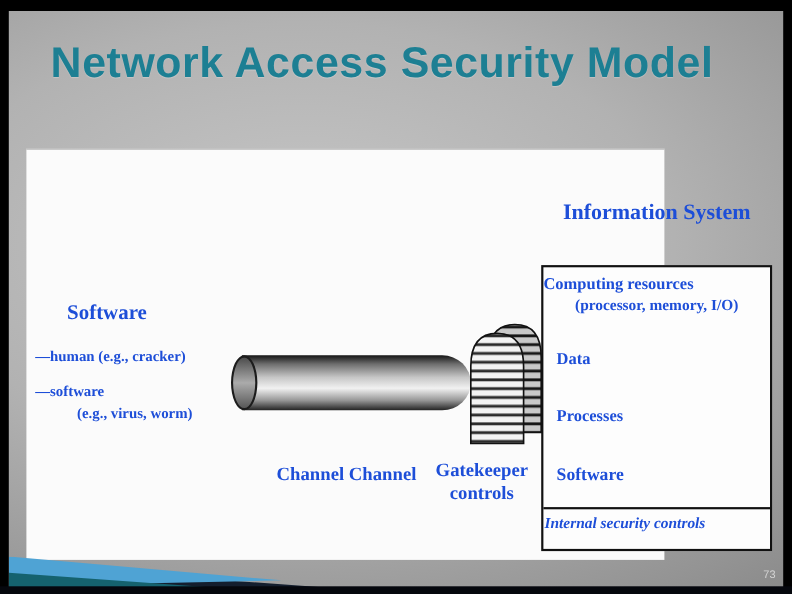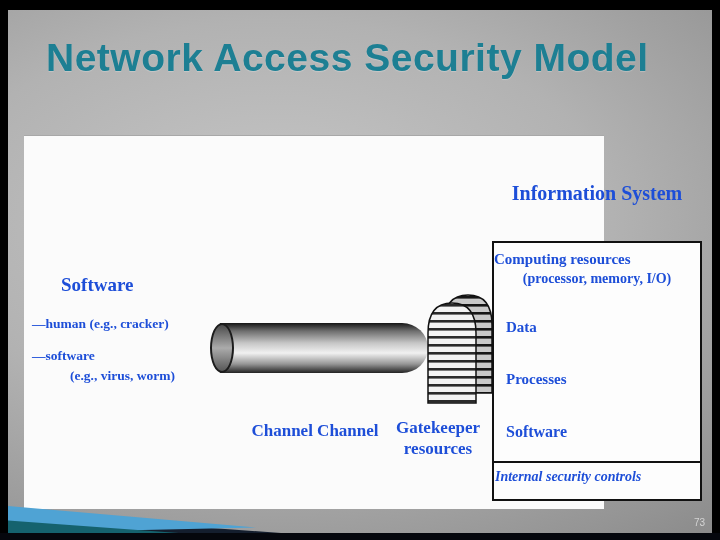--- a/index.html
+++ b/index.html
@@ -112,21 +112,21 @@
           <rect y="3" width="8" height="2.6" fill="#161616"></rect>
         </pattern>
       </defs>
       <path d="M18 100 L18 32 Q18 2 42 2 Q66 2 66 32 L66 100 Z" fill="url(#hatchR)" stroke="#111" stroke-width="1.5"></path>
       <path d="M2 110 L2 40 Q2 10 26 10 Q50 10 50 40 L50 110 Z" fill="url(#hatchL)" stroke="#111" stroke-width="1.5"></path>
     </svg>
 
     <div class="t access-label">Channel Channel</div>
     <div class="t gk-label">
       <span>Gatekeeper</span><br>
-      <span>resources</span>
+      <span>controls</span>
     </div>
 
   </div>
 
   <div class="tri tri-navy"></div>
   <div class="tri tri-blue"></div>
   <div class="tri tri-teal"></div>
   <div class="bottom-strip"></div>
 
   <div class="page-number">73</div>

